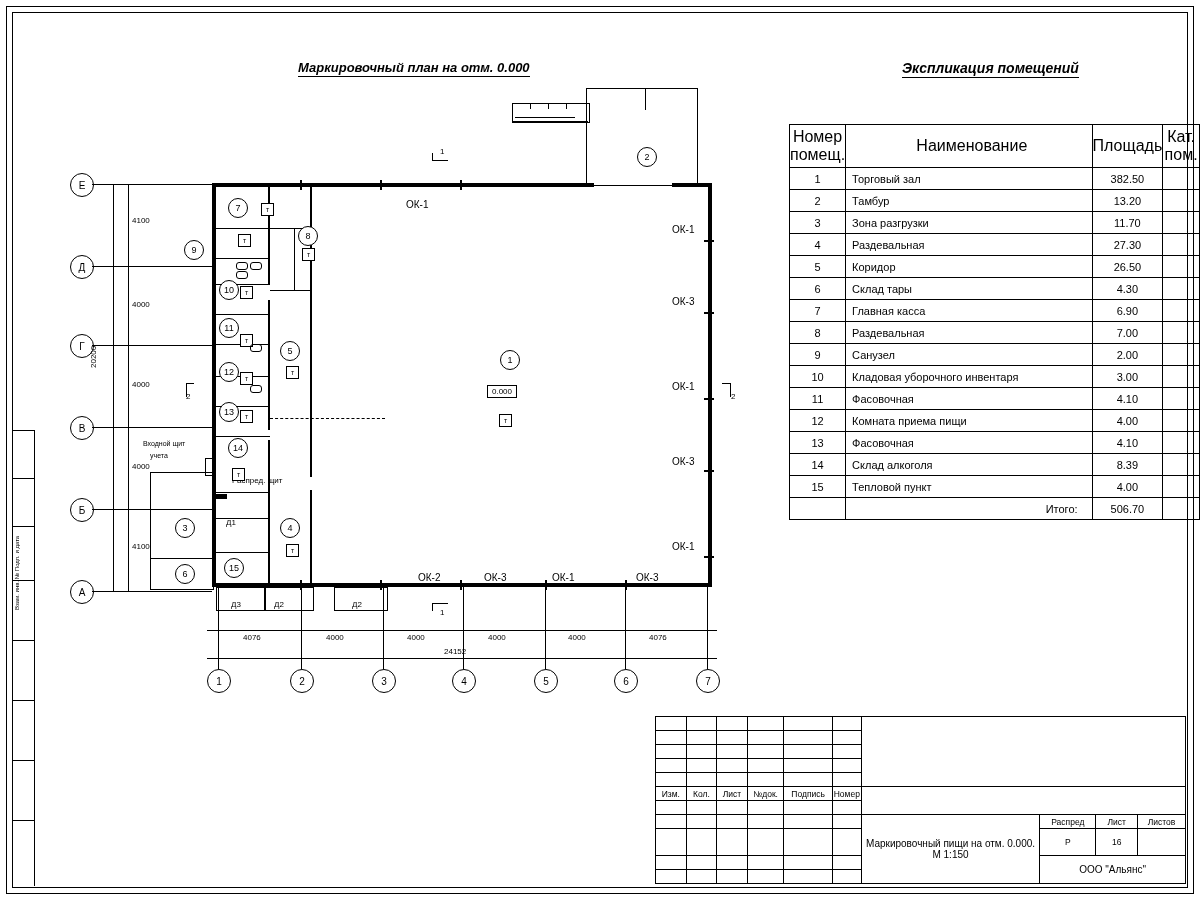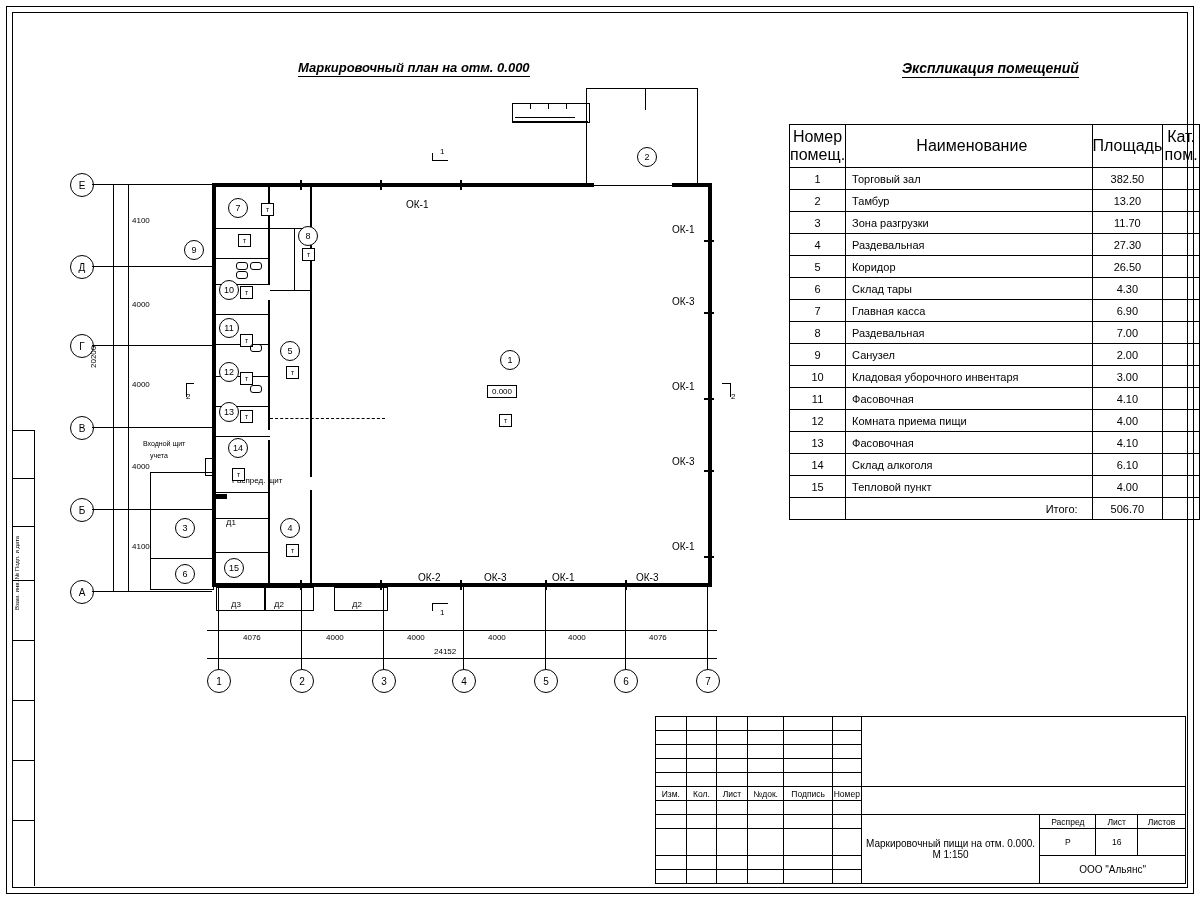--- a/index.html
+++ b/index.html
@@ -242,21 +242,21 @@
         </tr>
         <tr>
           <td class="c-num">13</td>
           <td class="c-name">Фасовочная</td>
           <td class="c-area">4.10</td>
           <td class="c-cat"></td>
         </tr>
         <tr>
           <td class="c-num">14</td>
           <td class="c-name">Склад алкоголя</td>
-          <td class="c-area">6.10</td>
+          <td class="c-area">8.39</td>
           <td class="c-cat"></td>
         </tr>
         <tr>
           <td class="c-num">15</td>
           <td class="c-name">Тепловой пункт</td>
           <td class="c-area">4.00</td>
           <td class="c-cat"></td>
         </tr>
         <tr>
           <td class="c-num"></td>
@@ -449,21 +449,21 @@
     <div class="thin" style="left:707px; top:587px; width:1px; height:82px;"></div>
 
     <div class="thin" style="left:207px; top:630px; width:510px; height:1px;"></div>
     <div class="thin" style="left:207px; top:658px; width:510px; height:1px;"></div>
     <div class="lbl lbl-8" style="left:243px; top:633px;">4076</div>
     <div class="lbl lbl-8" style="left:326px; top:633px;">4000</div>
     <div class="lbl lbl-8" style="left:407px; top:633px;">4000</div>
     <div class="lbl lbl-8" style="left:488px; top:633px;">4000</div>
     <div class="lbl lbl-8" style="left:568px; top:633px;">4000</div>
     <div class="lbl lbl-8" style="left:649px; top:633px;">4076</div>
-    <div class="lbl lbl-8" style="left:434px; top:647px;">24152</div>
+    <div class="lbl lbl-8" style="left:444px; top:647px;">24152</div>
 
   </div>
 
   <div class="abs stamp">
     <table>
       <tbody>
           <tr>
         <td style="width:30px;"></td>
         <td style="width:30px;"></td>
         <td style="width:30px;"></td>

